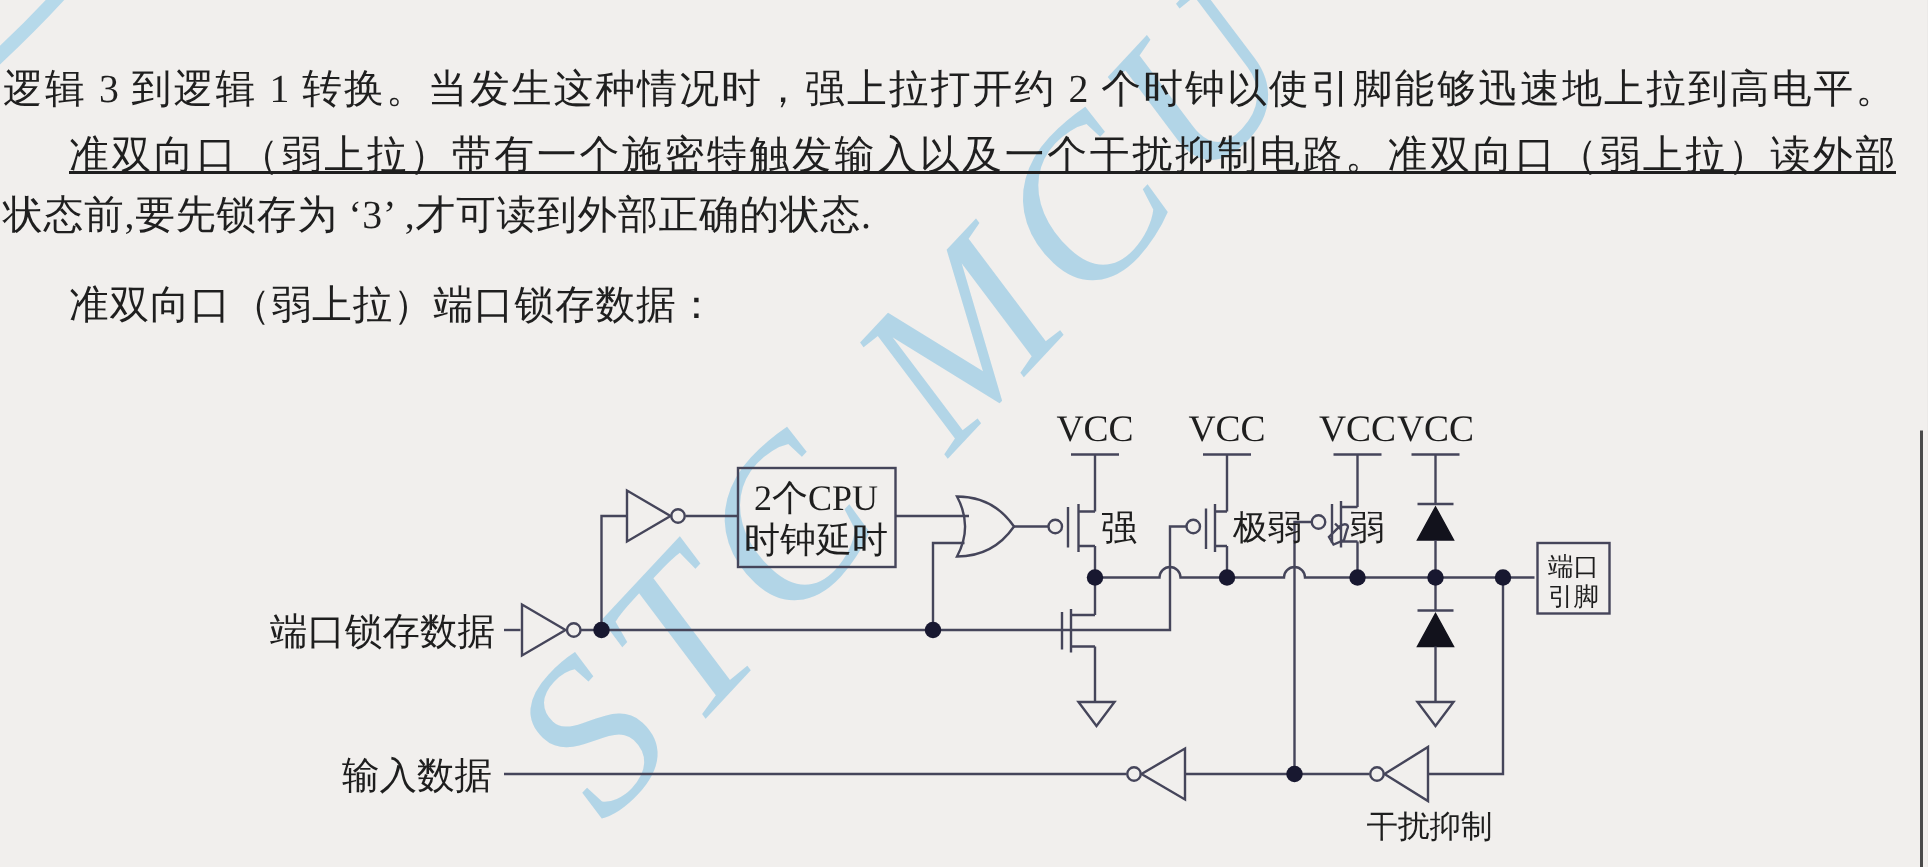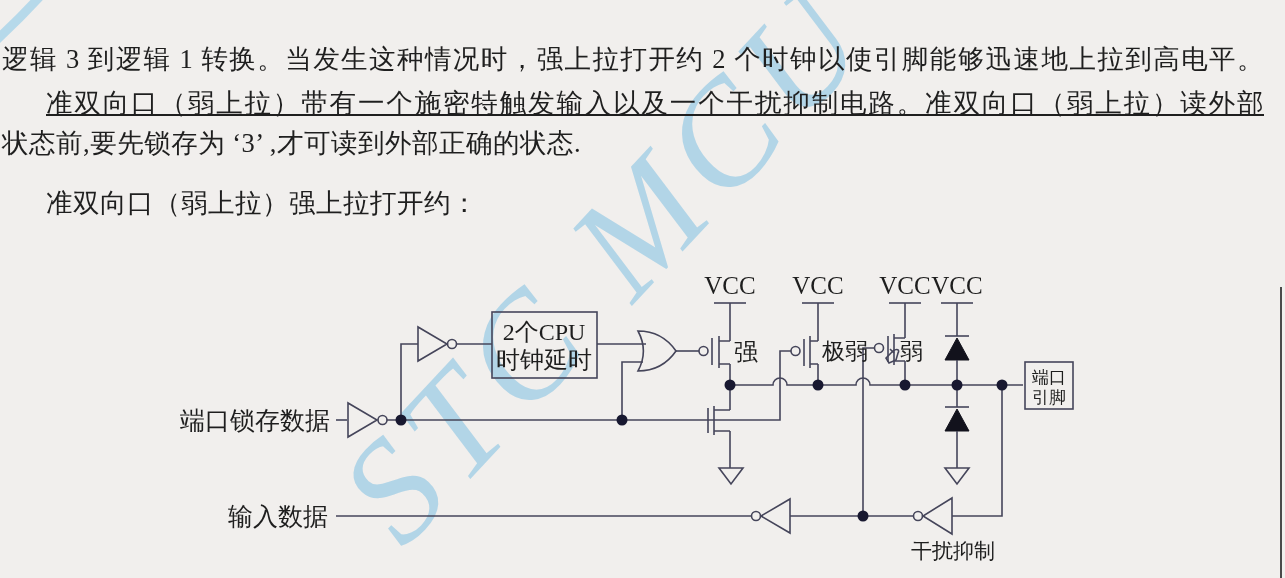--- a/index.html
+++ b/index.html
@@ -41,21 +41,21 @@
 
   <div id="watermark">STC MCU</div>
 
   <svg id="corner-squiggle" width="120" height="90">
     <path d="M-10 46 C12 26 26 12 44 -8" stroke="rgba(150,205,232,0.65)" stroke-width="9" fill="none"></path>
   </svg>
 
   <div class="txtline fill" style="left:2px;top:44px;width:1262px;">逻辑 3 到逻辑 1 转换。当发生这种情况时，强上拉打开约 2 个时钟以使引脚能够迅速地上拉到高电平。</div>
   <div class="txtline fill" style="left:46px;top:88px;width:1218px;text-decoration:underline;">准双向口（弱上拉）带有一个施密特触发输入以及一个干扰抑制电路。准双向口（弱上拉）读外部</div>
   <div class="txtline" style="left:2px;top:128px;">状态前,要先锁存为 ‘3’ ,才可读到外部正确的状态.</div>
-  <div class="txtline" style="left:46px;top:188px;">准双向口（弱上拉）强上拉打开约：</div>
+  <div class="txtline" style="left:46px;top:188px;">准双向口（弱上拉）端口锁存数据：</div>
 
   <svg id="circuit" width="1285" height="578" viewBox="0 0 1285 578">
 
     <g>
       <path d="M336 420 H347"></path>
       <path d="M348 403 V437 L377 420 Z"></path>
       <circle class="bubble" cx="382.5" cy="420" r="4.5"></circle>
     </g>
 
     <path d="M387 420 H780 V351 H791"></path>

